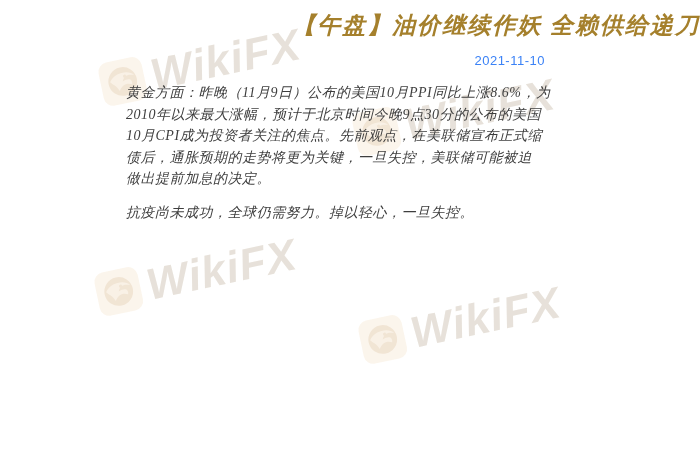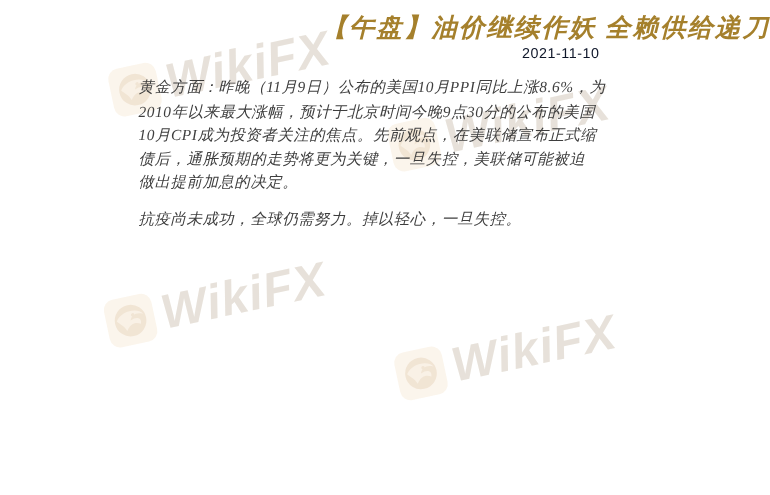--- a/index.html
+++ b/index.html
@@ -22,23 +22,23 @@
   .wm3{left:94px;top:252px;}
   .wm4{left:358px;top:300px;}
   
   .content{position:relative;z-index:1;}
   .title{
     margin:0;padding-top:10px;text-align:right;
     font-size:23px;font-weight:bold;font-style:italic;
     color:#a5802c;letter-spacing:2px;
   }
   .date{
-    margin-top:0;text-align:right;padding-right:155px;
+    margin-top:12px;text-align:right;padding-right:155px;
     font-family:"Liberation Sans","DejaVu Sans",sans-serif;
-    font-size:13px;color:#0f172a;letter-spacing:.5px;
+    font-size:13px;color:#3b82f6;letter-spacing:.5px;
   }
   .article{
     margin:14px 0 0 126px;width:440px;
     font-size:14px;font-style:italic;color:#3e3e3e;
     line-height:21.5px;letter-spacing:.5px;
   }
   .article p{
     margin:0 0 12px 0;white-space:pre-line;font-style:italic;
   }
 </style>

